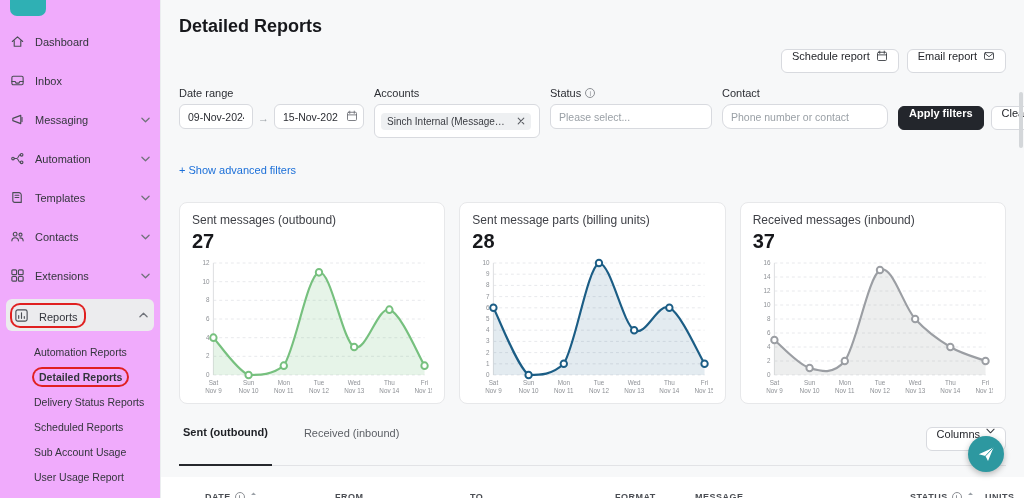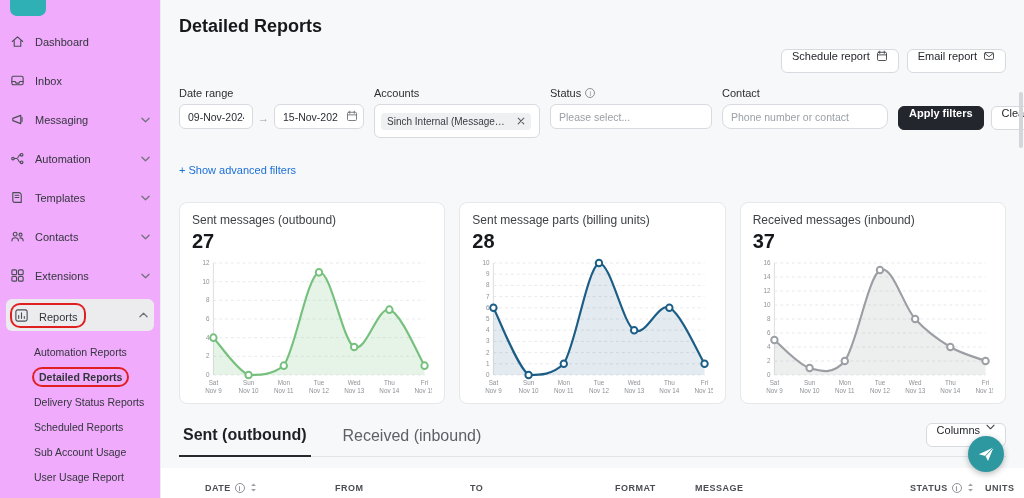--- a/index.html
+++ b/index.html
@@ -69,21 +69,21 @@
 
   
   .cards{display:flex;gap:14px;margin-top:24px}
   .card{flex:1;background:#fff;border:1px solid #e7e8ea;border-radius:8px;padding:10px 12px 2px}
   .card-title{font-size:12px;color:#3f4147}
   .card-total{font-size:20px;font-weight:bold;color:#17181c;margin-top:3px}
   svg.chart{width:100%;height:146px;display:block;margin-top:2px}
 
   
   .tabbar{display:flex;align-items:center;margin-top:14px;border-bottom:1px solid #e2e3e6}
-  .tab{font-size:16px;padding:8px 4px 11px;margin-right:28px;color:#5d6066;cursor:pointer}
+  .tab{font-size:11px;padding:8px 4px 26px;margin-right:28px;color:#5d6066;cursor:pointer}
   .tab.active{color:#1e2025;font-weight:bold;border-bottom:2px solid #26282d;margin-bottom:-1px}
   .columns-btn{margin-left:auto;margin-bottom:5px}
   .columns-btn svg{width:9px;height:6px}
   .table{background:#fff;margin:11px -18px 0;padding:0 18px 0 44px;height:60px}
   .thead{display:flex;align-items:center;height:40px}
   .th{display:flex;align-items:center;gap:4px;font-size:9px;font-weight:bold;
     letter-spacing:.5px;color:#4a4d53;cursor:pointer;flex:none}
   .sort svg{width:9px;height:11px;fill:#9aa0a6}
 
   .fab{position:absolute;right:20px;bottom:26px;width:36px;height:36px;border-radius:50%;

